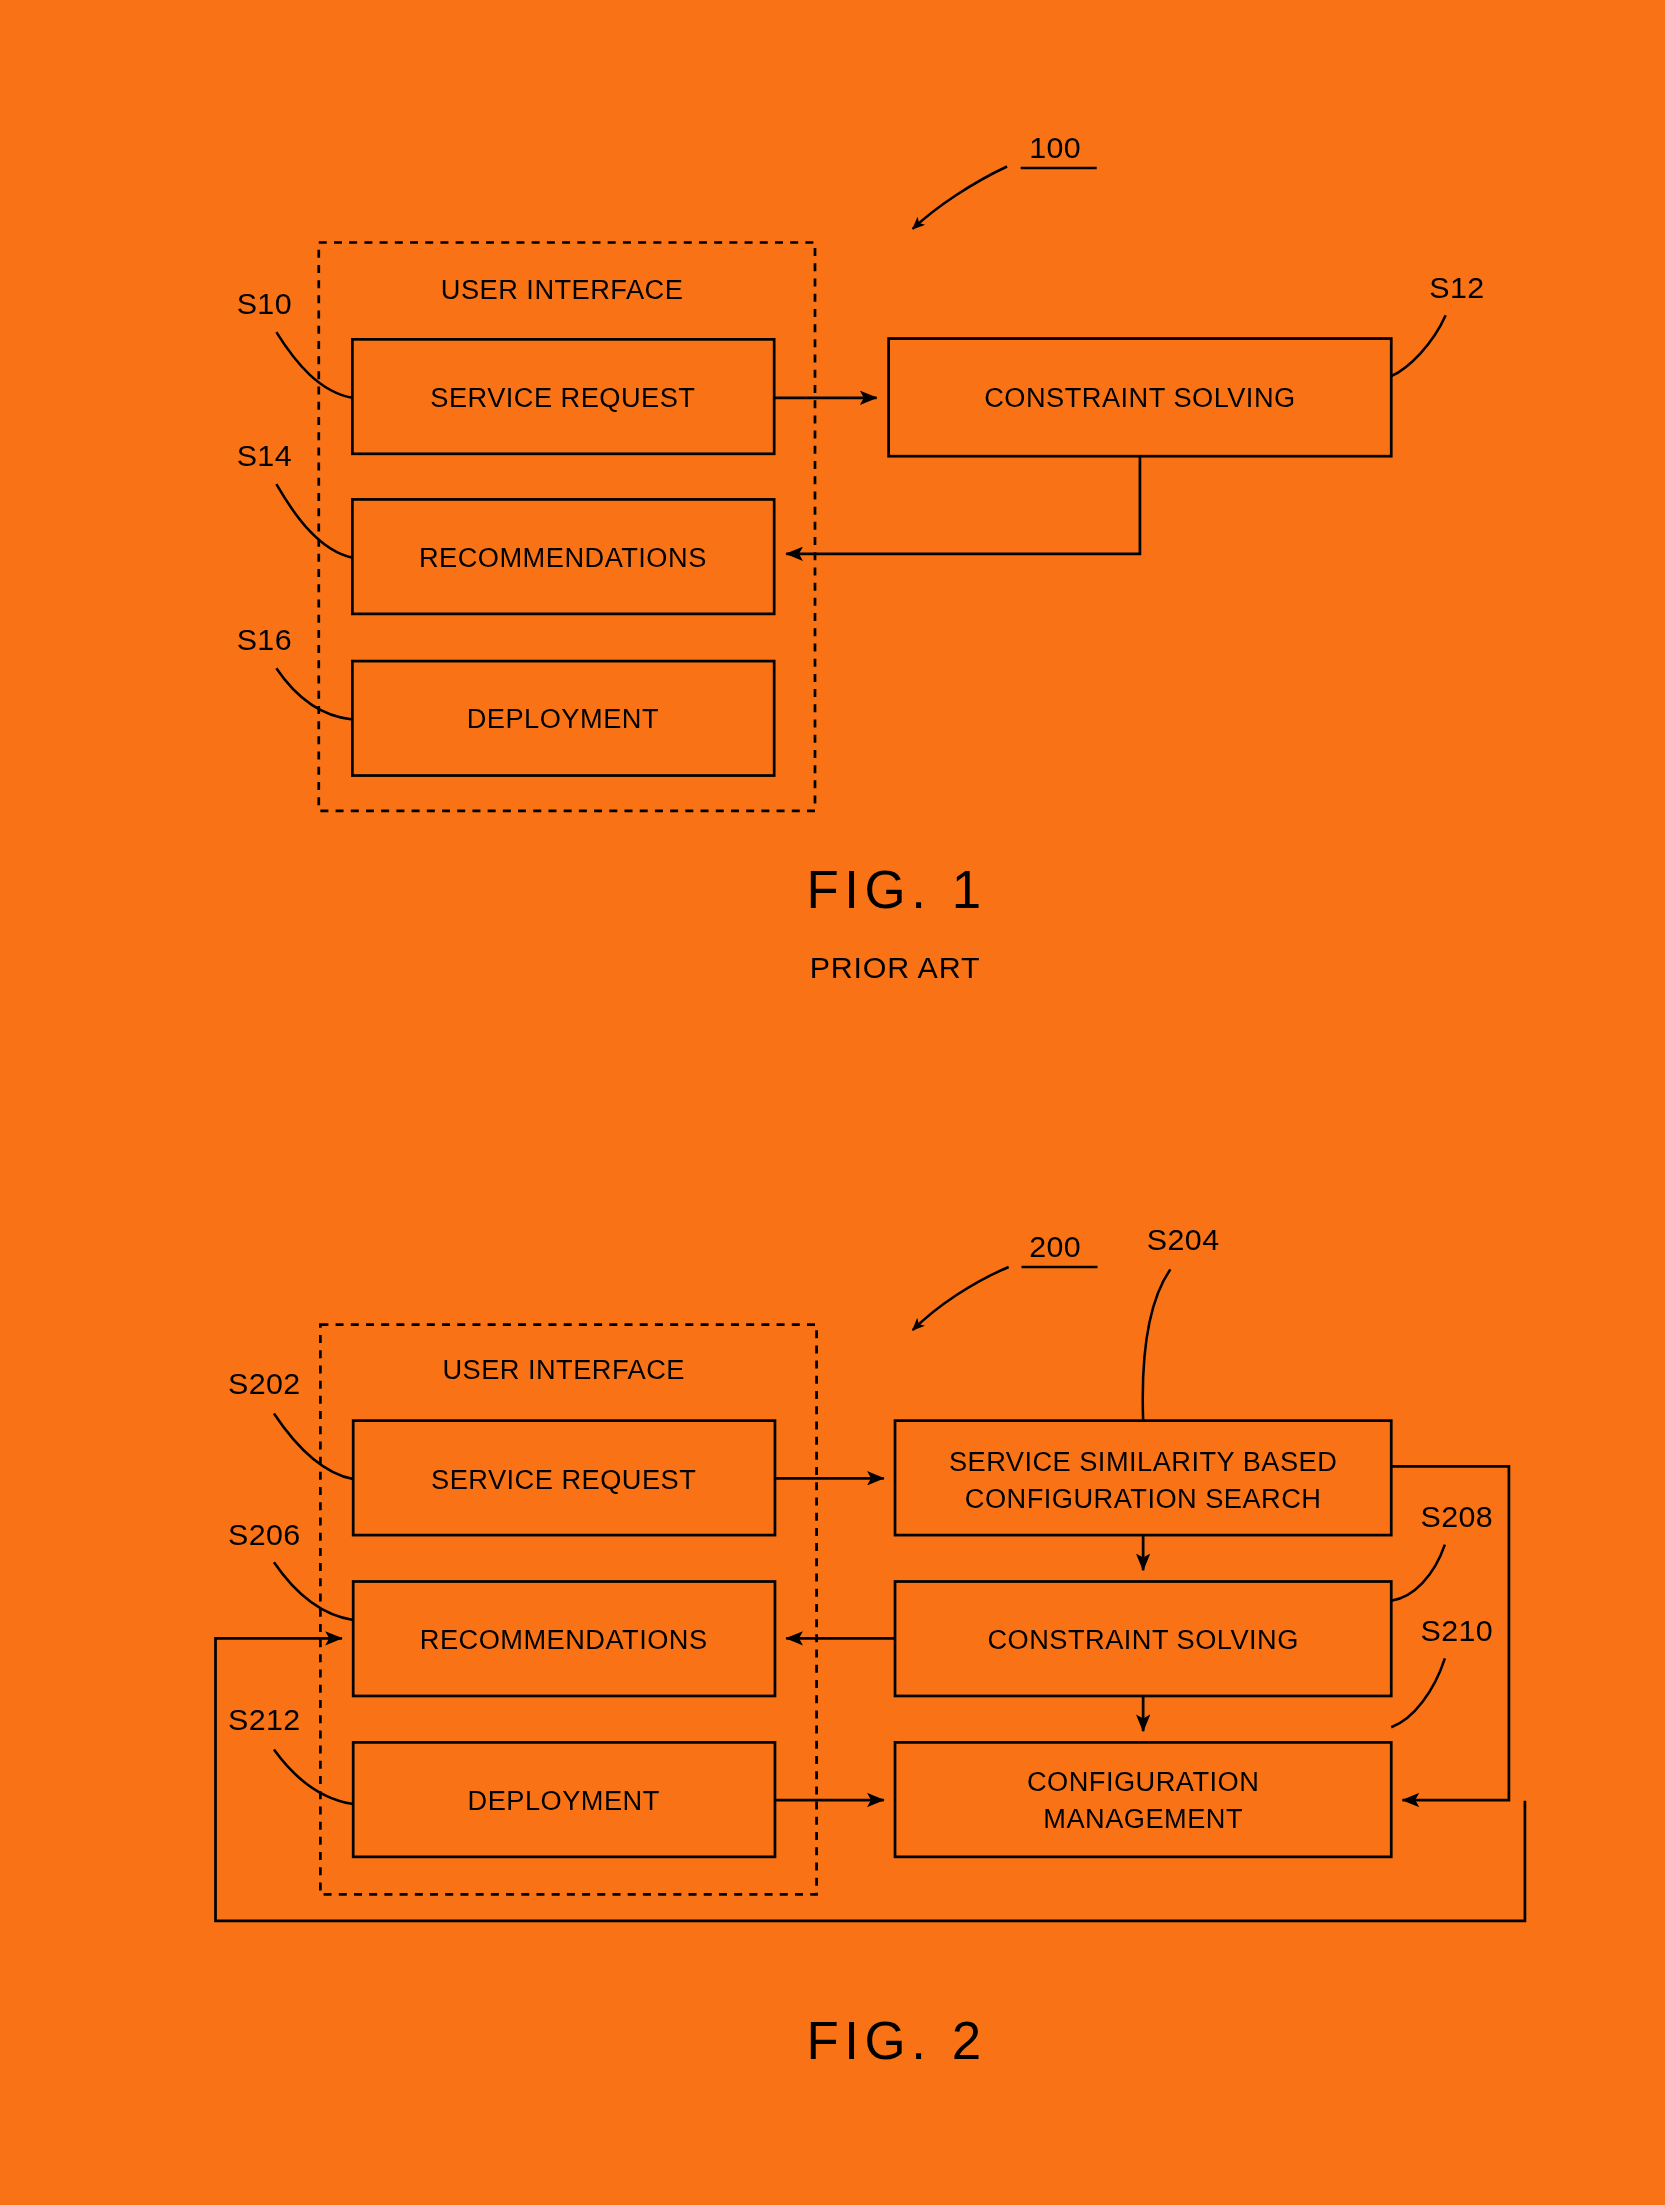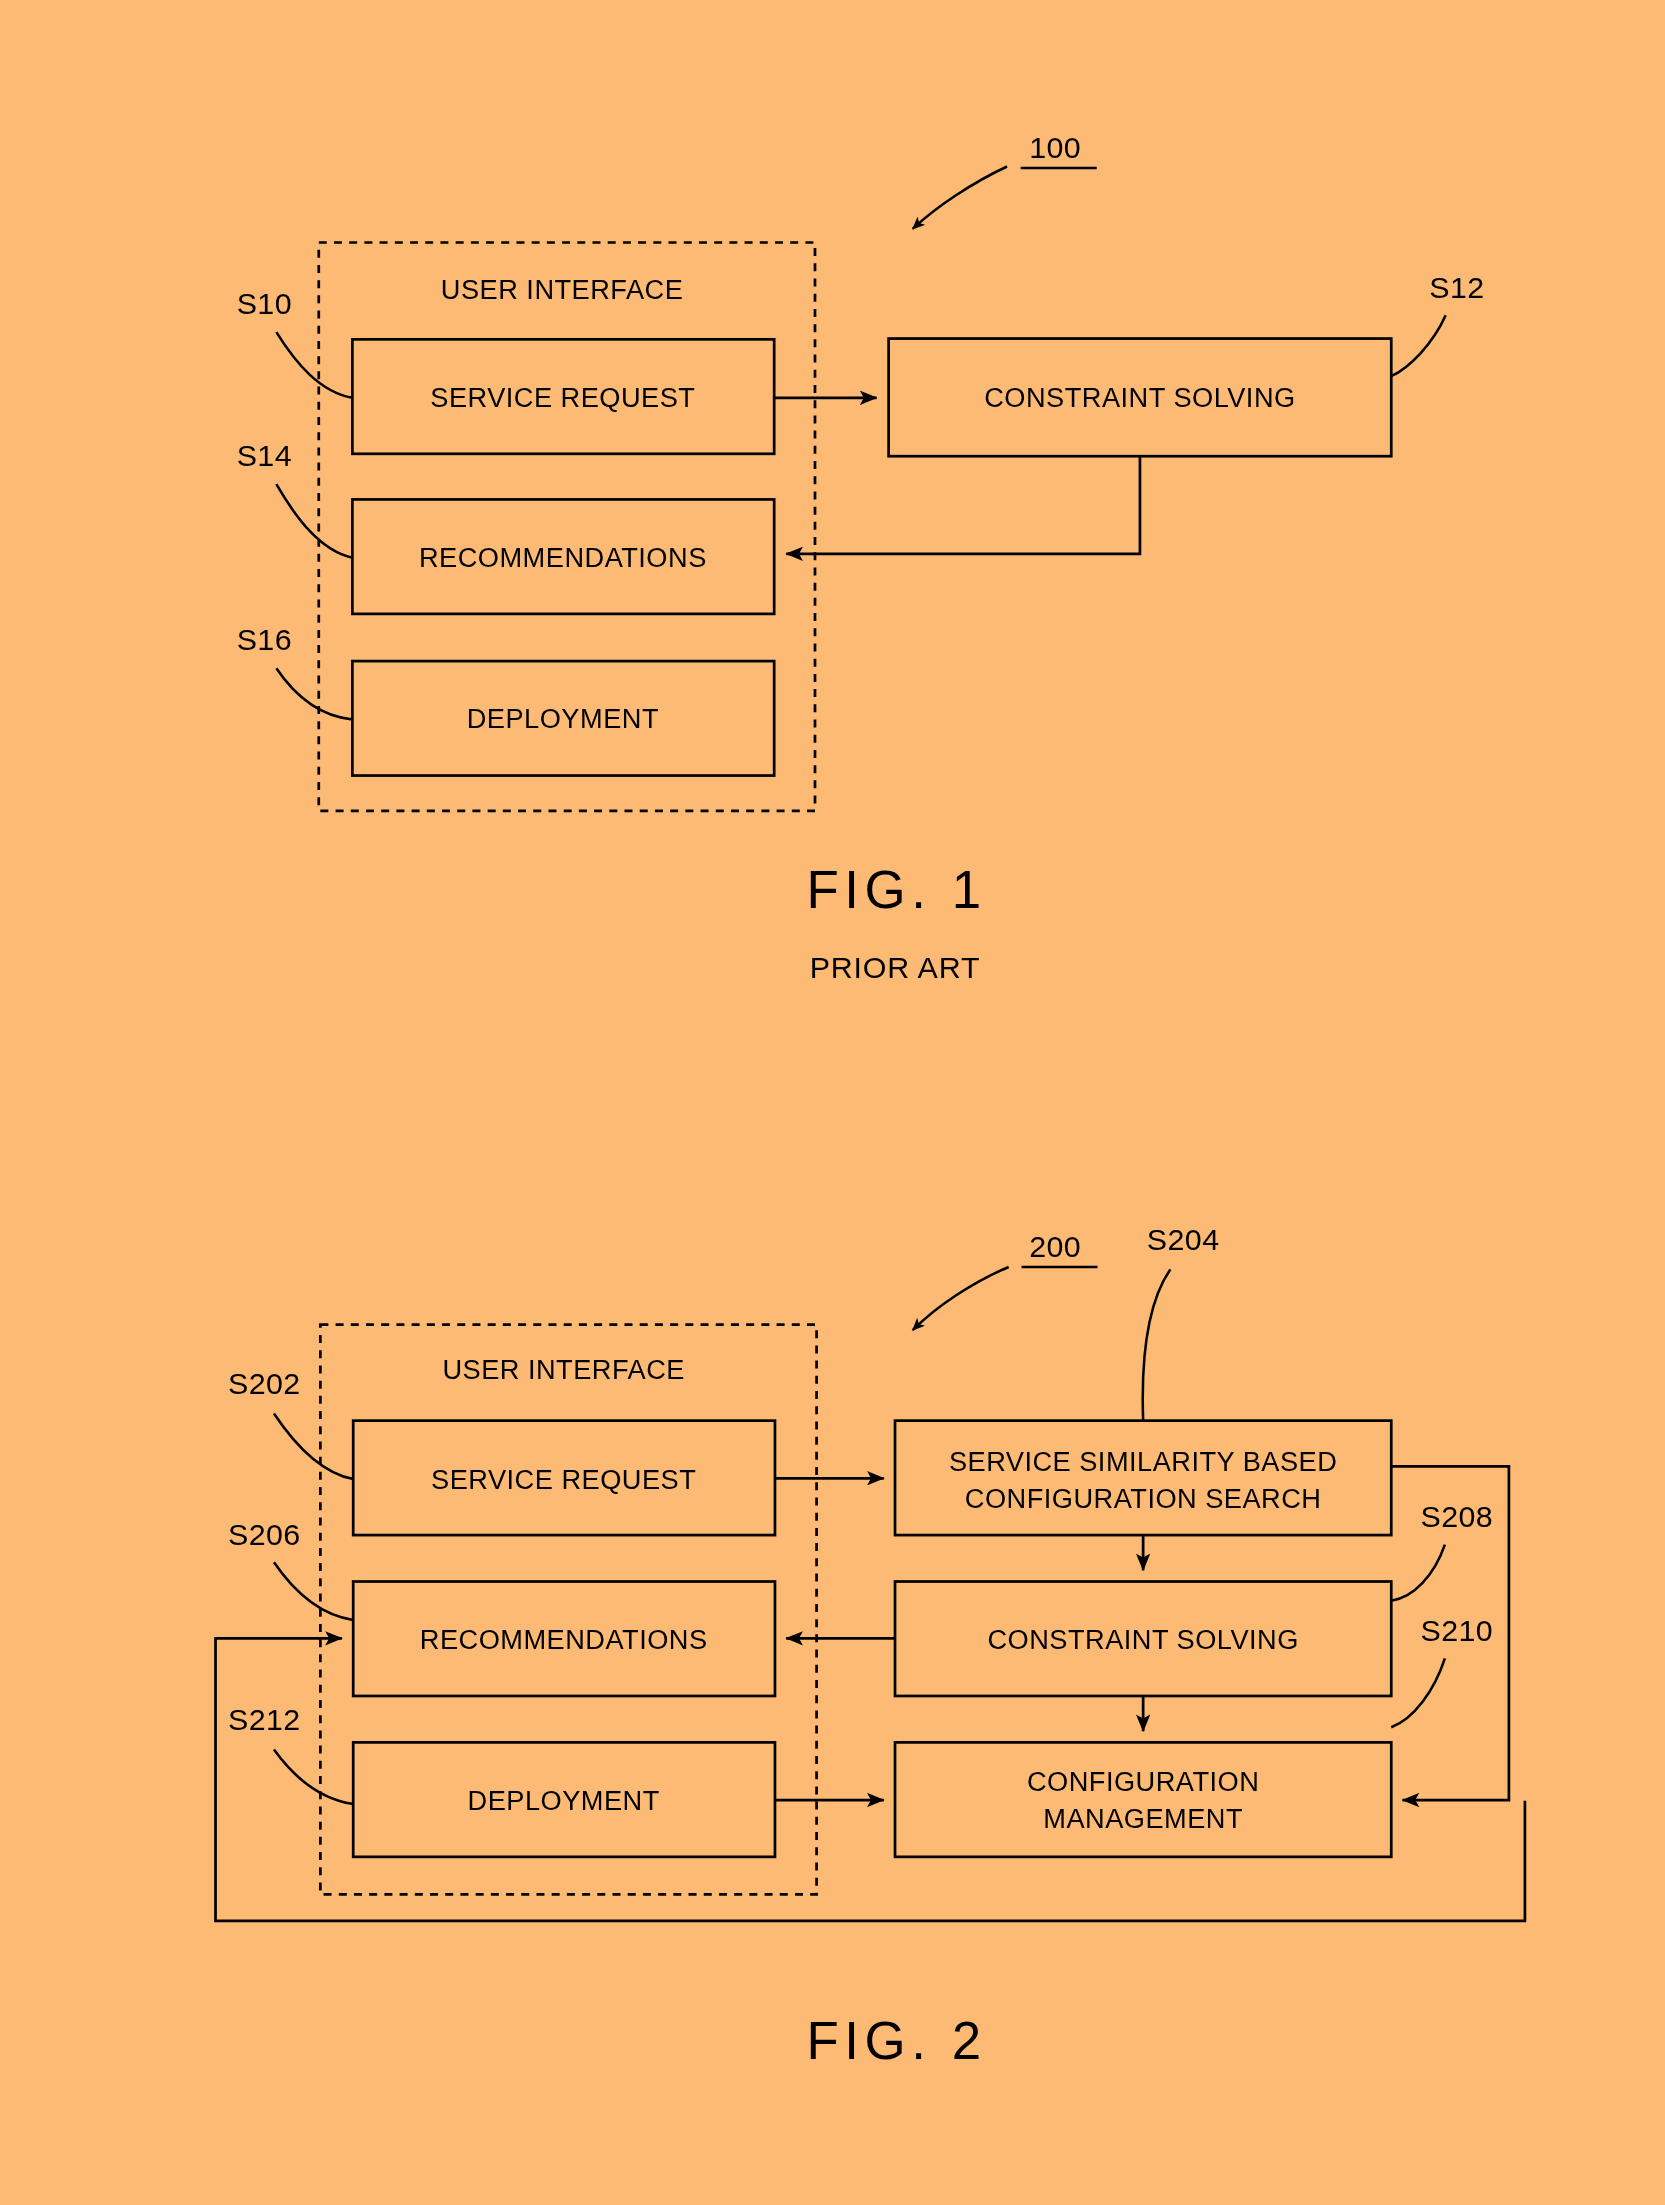--- a/index.html
+++ b/index.html
@@ -1,17 +1,17 @@
 <!DOCTYPE html>
 <html style="font-size:12.8px"><head>
 <meta charset="utf-8">
 <style>
   html,body{margin:0;padding:0;background:#ffffff;}
   body{width:1666px;height:2205px;font-family:"Liberation Sans",sans-serif;overflow:hidden;}
-  #sheet{position:relative;width:1666px;height:2205px;background:#fdba74;}
+  #sheet{position:relative;width:1666px;height:2205px;background:#f97316;}
   svg{display:block;}
   .bx{fill:none;stroke:#000;stroke-width:3.4;}
   .bx-outer{fill:none;stroke:#000;stroke-width:3.4;stroke-dasharray:10 9;}
   .ln{fill:none;stroke:#000;stroke-width:3.4;}
   .lead{fill:none;stroke:#000;stroke-width:3.2;}
   .boxlabel{font-family:"Liberation Sans",sans-serif;font-size:34px;fill:#000;text-anchor:middle;letter-spacing:.6px;}
   .reflabel{font-family:"Liberation Sans",sans-serif;font-size:38px;fill:#000;text-anchor:middle;letter-spacing:.5px;}
   .figlabel{font-family:"Liberation Sans",sans-serif;font-size:66px;fill:#000;text-anchor:middle;letter-spacing:7px;}
   .figsub{font-family:"Liberation Sans",sans-serif;font-size:38px;fill:#000;text-anchor:middle;letter-spacing:1px;}
   .numlabel{font-family:"Liberation Sans",sans-serif;font-size:38px;fill:#000;text-anchor:middle;letter-spacing:.5px;}

